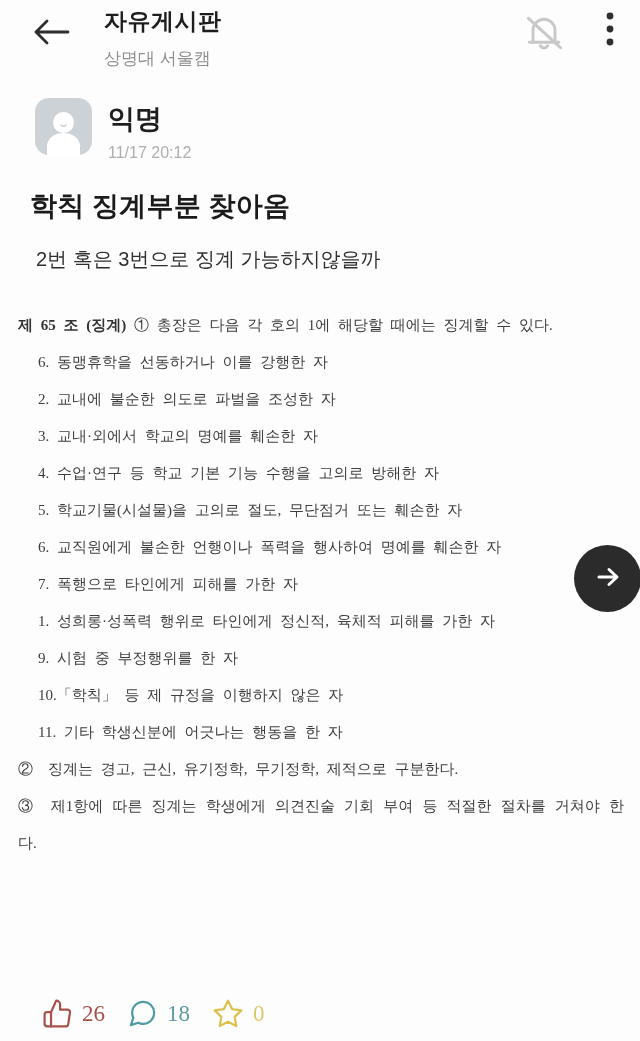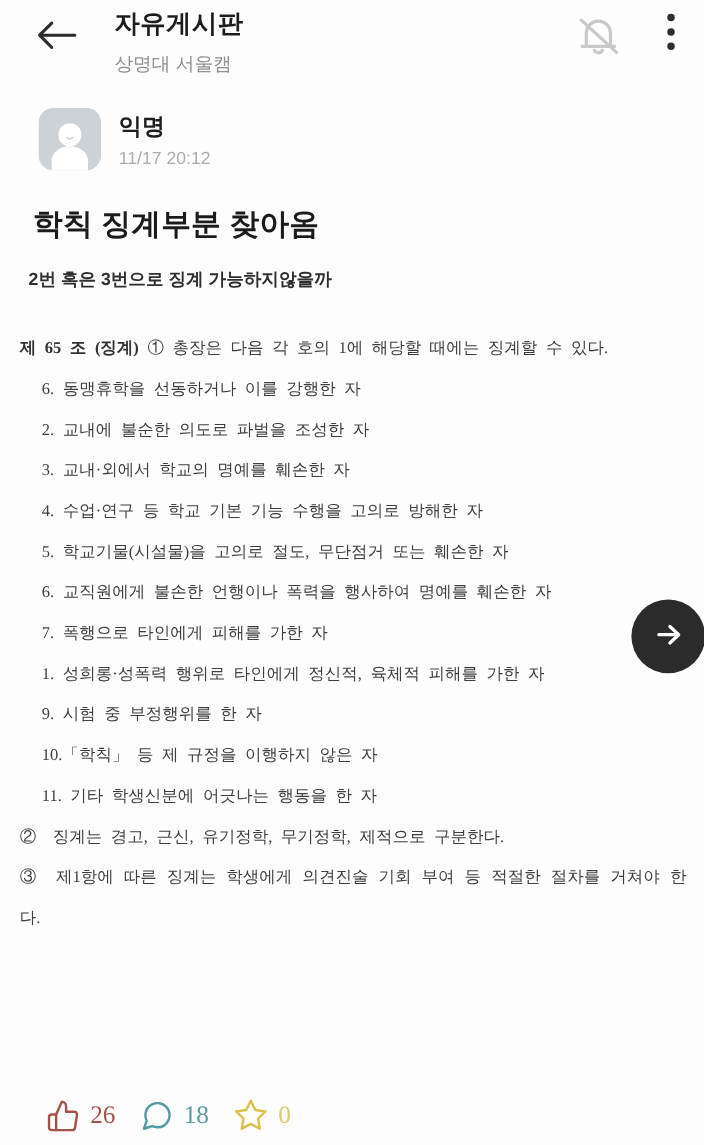--- a/index.html
+++ b/index.html
@@ -11,42 +11,42 @@
   .back-btn { background:none; border:none; cursor:pointer; padding:4px 0; margin-top:4px; }
   .hdr-titles { margin-left:32px; }
   .hdr-title { font-size:23px; font-weight:700; color:#1d1d1d; letter-spacing:0.5px; }
   .hdr-sub { font-size:17px; color:#8f8f8f; margin-top:10px; }
   .hdr-right { margin-left:auto; display:flex; align-items:flex-start; gap:34px; margin-top:2px; }
   .icon-btn { background:none; border:none; cursor:pointer; padding:2px; }
 
   
   .author-row { display:flex; align-items:flex-start; margin:28px 0 0 35px; }
   .author-meta { margin-left:16px; margin-top:3px; }
-  .author-name { font-size:21px; font-weight:700; color:#1e1e1e; }
+  .author-name { font-size:27px; font-weight:700; color:#1e1e1e; }
   .author-date { font-size:16px; color:#aeaeae; margin-top:7px; }
 
   
   .post-title { font-size:27px; font-weight:700; color:#1b1b1b; margin:26px 30px 0 30px; letter-spacing:0.2px; }
-  .post-body  { font-size:16px; color:#2f2f2f; margin:22px 30px 0 26px;font-weight:bold; }
+  .post-body  { font-size:20px; color:#2f2f2f; margin:22px 30px 0 36px; }
 
   
   .reg { position:relative; margin-top:30px; padding:4px 16px 0 18px;
          font-family:"Liberation Serif","DejaVu Serif",serif;
          font-size:15px; line-height:37px; color:#3e3e3e;
          text-align:justify; word-spacing:4px; }
   .reg p { margin:0; }
   .reg-bold { font-weight:700; color:#333; }
   .reg-item { text-indent:20px; }
 
   .next-btn { position:absolute; top:545px; left:574px; width:67px; height:67px;
               border-radius:50%; background:#2b2b2b; border:none; cursor:pointer;
               display:flex; align-items:center; justify-content:center; }
 
   
-  .stats { position:absolute; left:42px; top:998px; display:flex; align-items:center; }
+  .stats { position:absolute; left:42px; top:998px; display:flex; align-items:flex-start; }
   .stat { display:flex; align-items:center; margin-right:22px; }
   .stat svg { display:block; }
   .stat-num { font-size:23px; margin-left:9px; font-family:"Liberation Serif","DejaVu Serif",serif; }
   .num-like { color:#a6524b; }
   .num-comment { color:#5d9aa2; }
   .num-scrap { color:#ddc86a; }
 </style>
 </head>
 <body>
 

